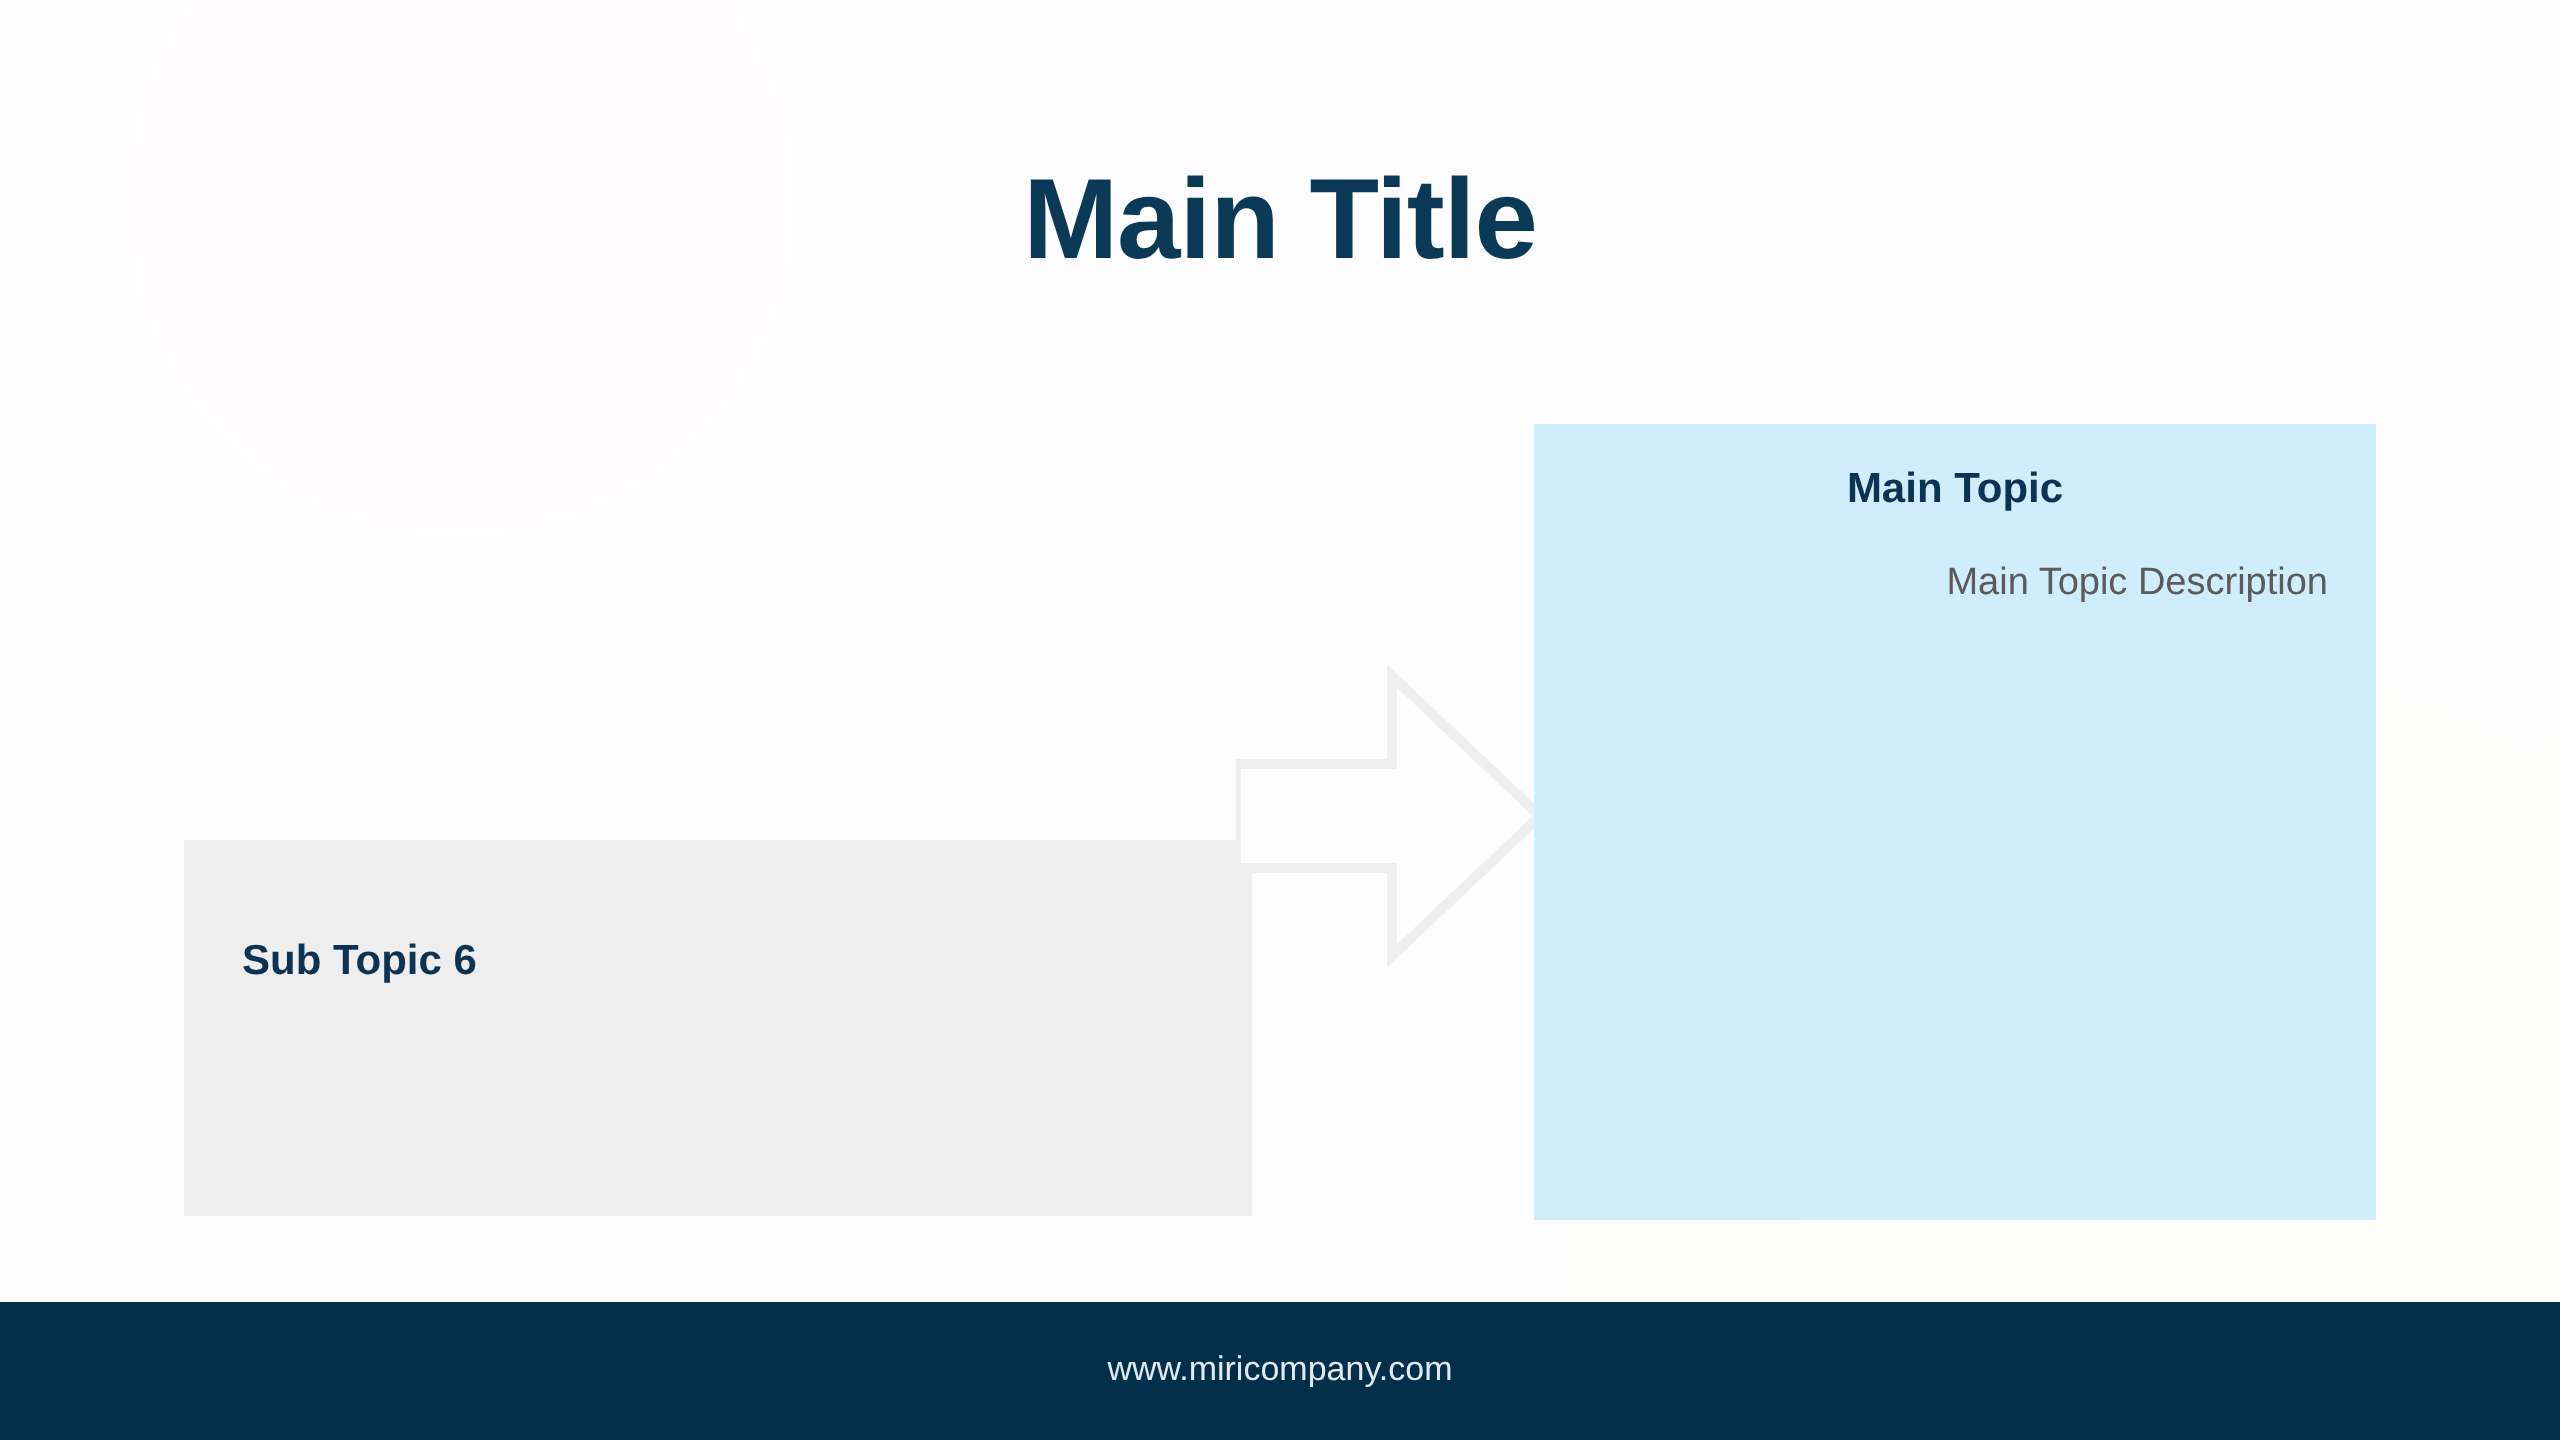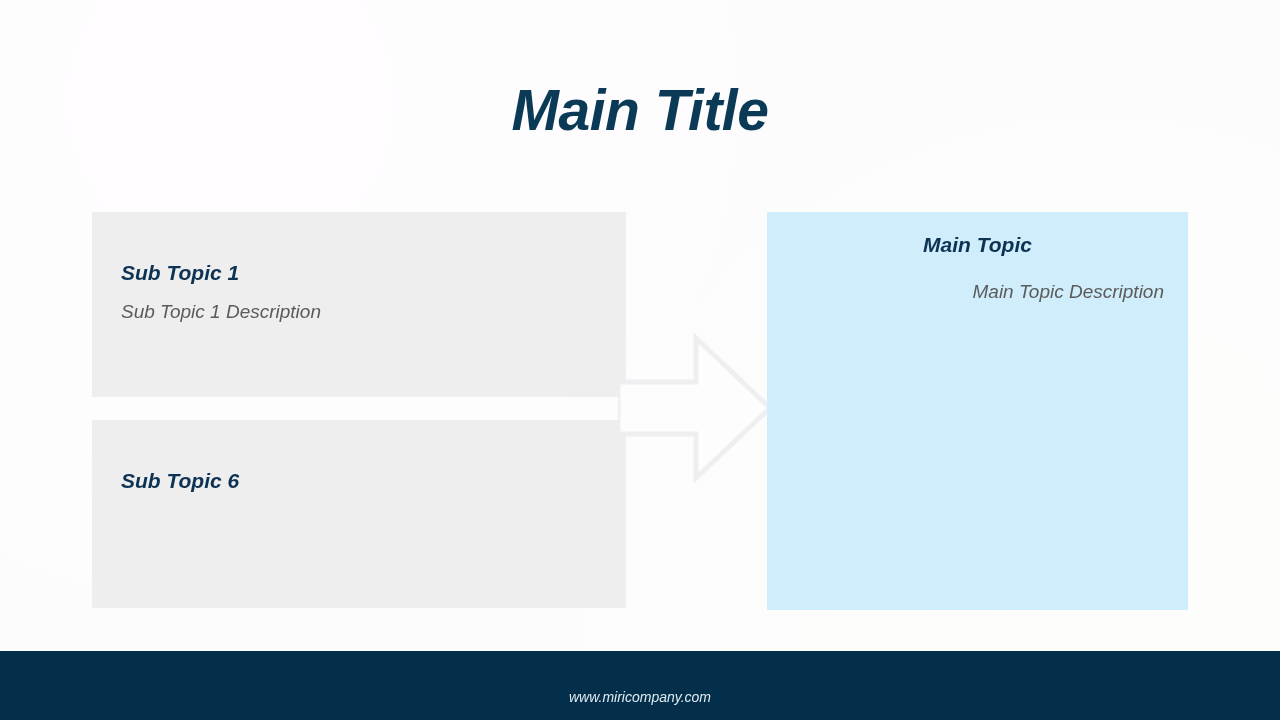--- a/index.html
+++ b/index.html
@@ -15,21 +15,20 @@
   }
 
   .slide {
     position: relative;
     width: 1280px;
     height: 720px;
     background:
       radial-gradient(circle at 18% 14%, #fffdff 0%, rgba(255,253,255,0) 55%),
       radial-gradient(circle at 86% 88%, #fdfdfb 0%, rgba(253,253,251,0) 55%),
       #fdfcfd;
-    font-style: italic;
   }
 
   
   .page-title {
     position: absolute;
     top: 76px;
     left: 0;
     width: 1280px;
     text-align: center;
     font-size: 57px;
@@ -116,38 +115,33 @@
     width: 1280px;
     height: 69px;
     background: #042f4b;
   }
   .footer-text {
     position: absolute;
     left: 0;
     top: 22px;
     width: 1280px;
     text-align: center;
-    font-size: 14px;
+    font-size: 17px;
     color: #dfeaf1;
     line-height: 24px;
     white-space: nowrap;
-    margin-top: 12px;
   }
 </style>
 </head>
 <body>
 
 <div class="slide">
 
   <div class="page-title">Main Title</div>
 
-  <div class="sub-card sub-card-1">
-    <div class="sub-card-title">Sub Topic 1</div>
-    <div class="sub-card-desc">Sub Topic 1 Description</div>
-  </div>
 
   <div class="sub-card sub-card-2">
     <div class="sub-card-title">Sub Topic 6</div>
   </div>
 
   <div class="arrow-shape">
     <svg width="156" height="156" viewBox="0 0 156 156" xmlns="http://www.w3.org/2000/svg">
       <polygon points="0,52 78,52 78,8 152,78 78,148 78,104 0,104" fill="#fdfdfe" stroke="#edeff1" stroke-width="5" stroke-linejoin="miter"></polygon>
     </svg>
   </div>

